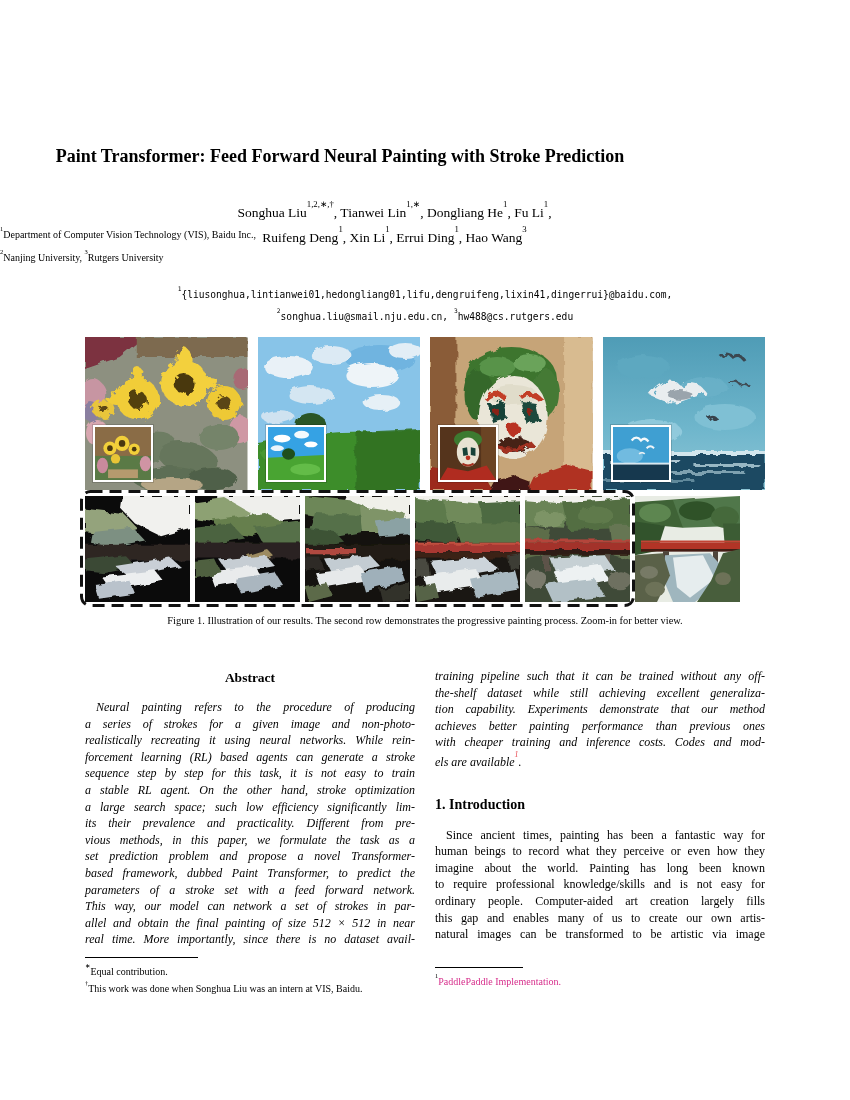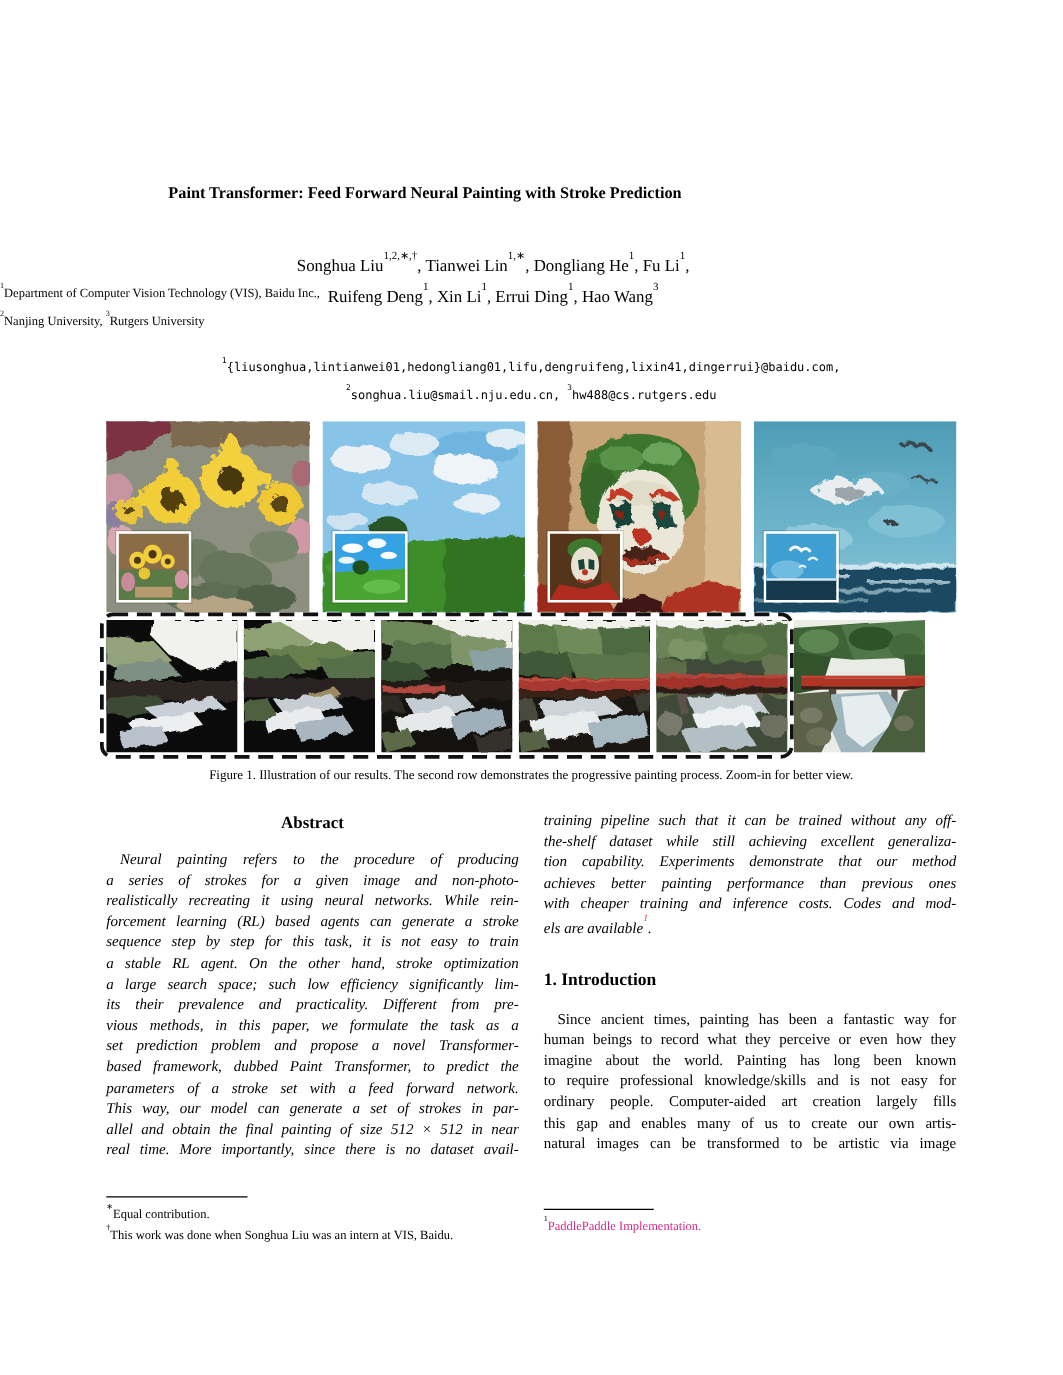--- a/index.html
+++ b/index.html
@@ -1,40 +1,40 @@
 <!DOCTYPE html>
 <html><head>
 <meta charset="utf-8">
 <style>
   html,body{margin:0;padding:0;}
   body{width:850px;height:1100px;background:#ffffff;position:relative;
        font-family:"Liberation Serif",serif;color:#000;overflow:hidden;}
   .abs{position:absolute;}
   
-  .title{left:0;top:146px;width:680px;text-align:center;font-size:13px;font-weight:bold;}
+  .title{left:0;top:146px;width:680px;text-align:center;font-size:18px;font-weight:bold;}
   .authors{left:0;top:198px;width:789px;text-align:center;font-size:13.5px;line-height:21px;}
   .affils{left:0;top:222px;width:850px;text-align:left;font-size:10px;line-height:20px;}
   .emails{left:0;top:282px;width:850px;text-align:center;
           font-family:"DejaVu Sans Mono",monospace;font-size:9.6px;line-height:19px;}
   .sup{font-size:0.65em;position:relative;top:-0.45em;}
   
   .fig-top{left:85px;top:337px;width:680px;height:153px;display:flex;gap:10px;}
   .fig-cell{flex:1;position:relative;height:153px;}
   .fig-cell svg.paint{width:100%;height:100%;display:block;}
   .inset{position:absolute;left:8px;bottom:8px;width:60px;height:57px;
          border:2px solid #ffffff;box-sizing:border-box;box-shadow:0 0 0 1px rgba(0,0,0,.15);}
   .inset svg{width:100%;height:100%;display:block;}
   .fig-bottom{left:85px;top:496px;width:680px;height:106px;}
   .fig-bottom .strip{display:flex;gap:5px;position:relative;}
   .stage{width:105px;height:106px;position:relative;}
   .stage svg{width:100%;height:100%;display:block;}
   .dashbox{position:absolute;left:-6px;top:-7px;width:558px;height:120px;pointer-events:none;}
   .caption{left:85px;top:615px;width:680px;text-align:center;font-size:10.4px;}
   
-  .col{width:330px;}
+  .col{width:330px;margin-top:20px;}
   .col-left{left:85px;top:650px;}
   .col-right{left:435px;top:648px;}
   .abstract-h{font-weight:bold;font-size:13.5px;text-align:center;margin:0 0 13px 0;}
   .intro-h{font-weight:bold;font-size:14px;margin:26px 0 14px 0;}
   .para{}
   .pline{font-size:12px;line-height:16.6px;text-align:justify;text-align-last:justify;white-space:normal;}
   .pline.lastleft{text-align-last:left;}
   .ital .pline{font-style:italic;}
   .indent-first .pline:first-child{text-indent:11px;}
   
@@ -400,21 +400,21 @@
       <div class="pline">realistically recreating it using neural networks. While rein-</div>
       <div class="pline">forcement learning (RL) based agents can generate a stroke</div>
       <div class="pline">sequence step by step for this task, it is not easy to train</div>
       <div class="pline">a stable RL agent. On the other hand, stroke optimization</div>
       <div class="pline">a large search space; such low efficiency significantly lim-</div>
       <div class="pline">its their prevalence and practicality.  Different from pre-</div>
       <div class="pline">vious methods, in this paper, we formulate the task as a</div>
       <div class="pline">set prediction problem and propose a novel Transformer-</div>
       <div class="pline">based framework, dubbed Paint Transformer, to predict the</div>
       <div class="pline">parameters of a stroke set with a feed forward network.</div>
-      <div class="pline">This way, our model can generate a set of strokes in par-</div>
+      <div class="pline">This way, our model can network a set of strokes in par-</div>
       <div class="pline">allel and obtain the final painting of size 512 × 512 in near</div>
       <div class="pline">real time. More importantly, since there is no dataset avail-</div>
     </div>
 </div>
 
 <div class="abs fnl">
   <div class="fnrule"></div>
   <div class="fn"><sup class="sup">∗</sup><span>Equal contribution.</span></div>
   <div class="fn"><sup class="sup">†</sup><span>This work was done when Songhua Liu was an intern at VIS, Baidu.</span></div>
 </div>

